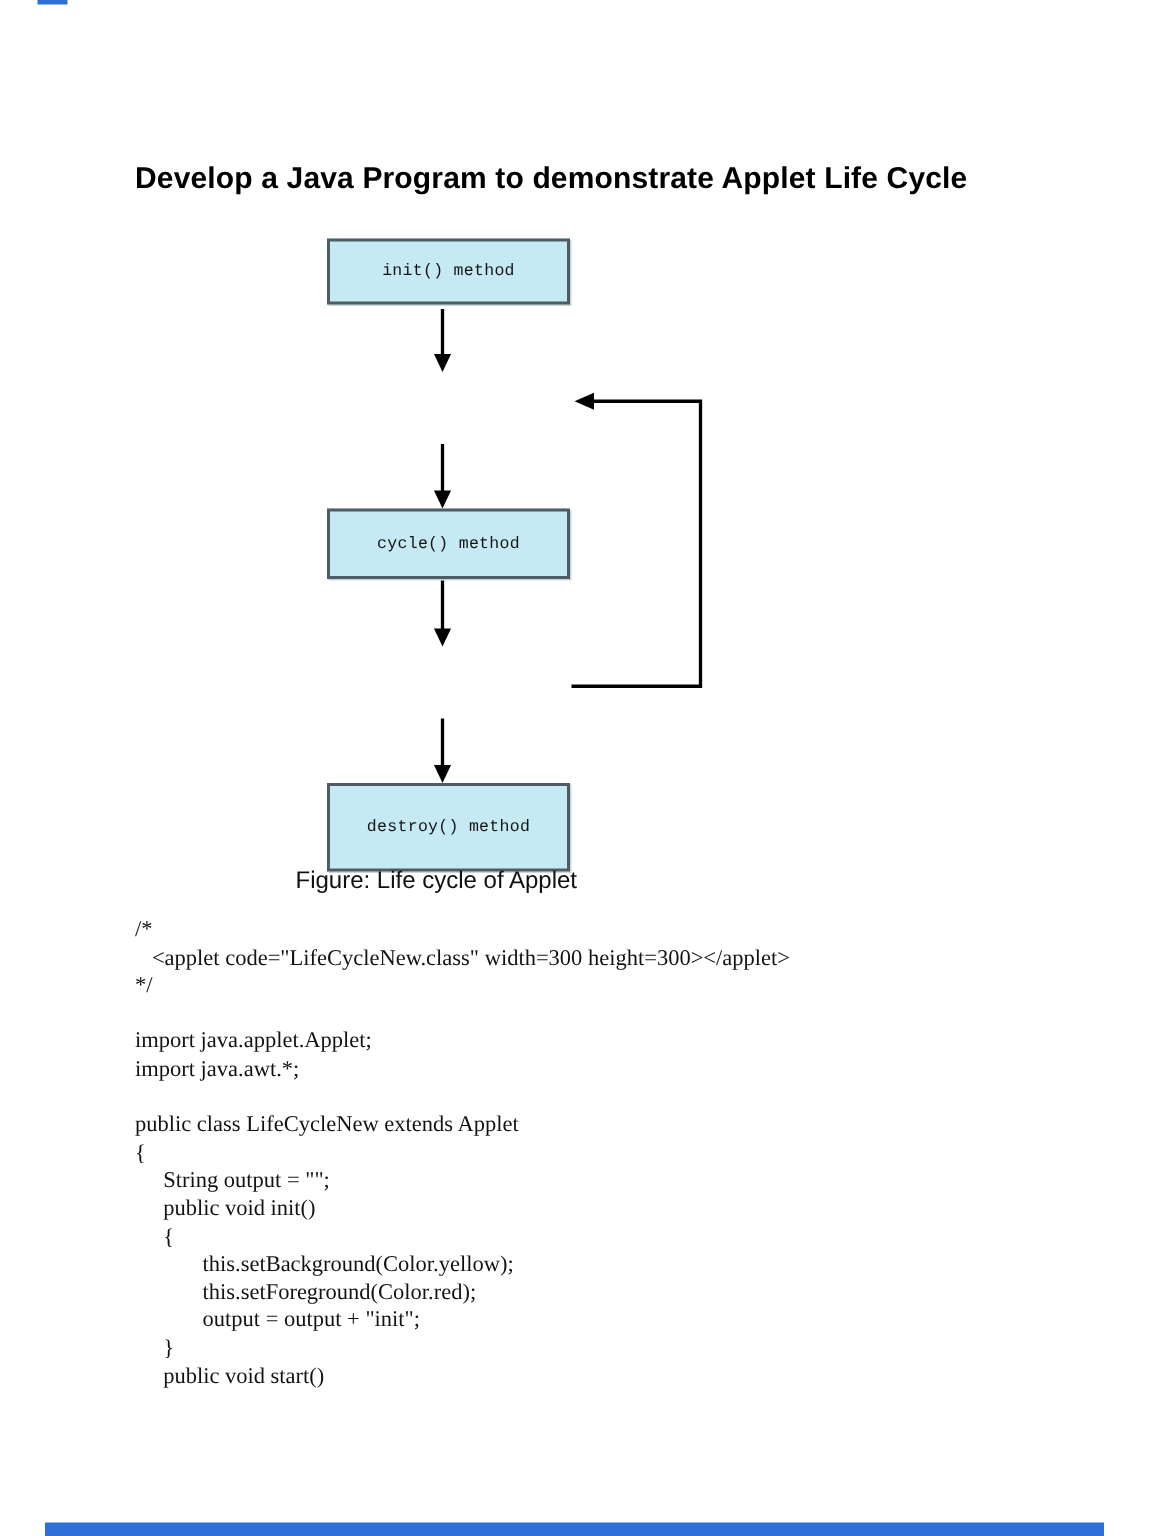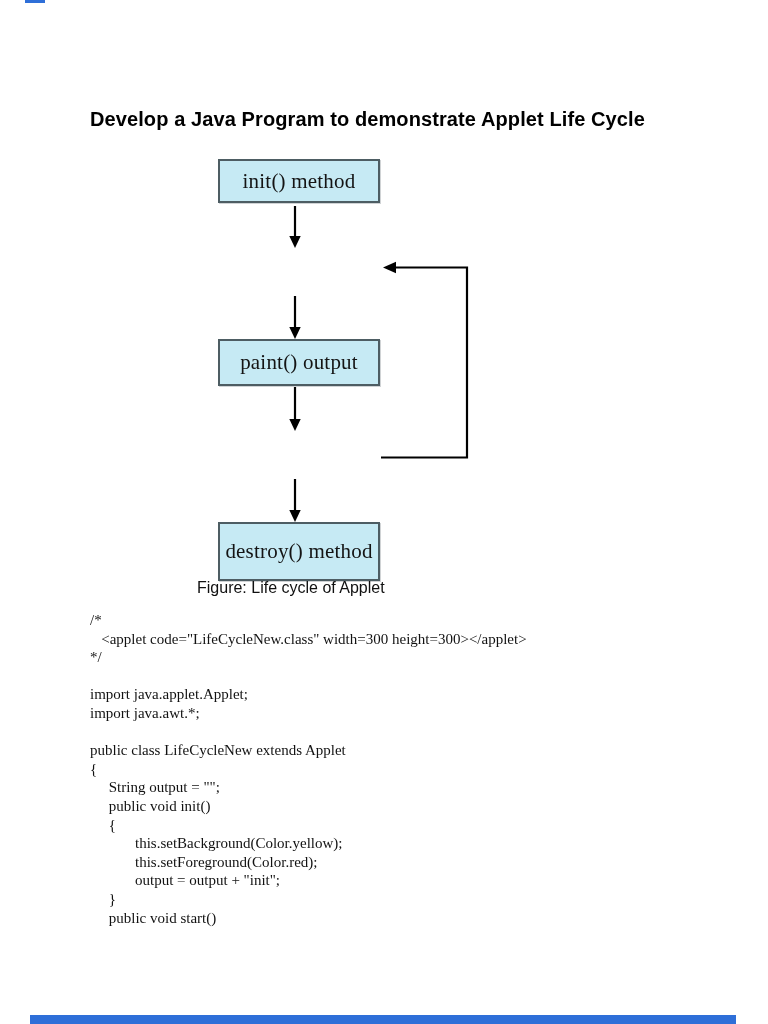--- a/index.html
+++ b/index.html
@@ -39,22 +39,22 @@
   }
   .fbox{
     position:absolute;left:218px;width:162px;
     box-sizing:border-box;
     background:var(--box-fill,#c6eaf4);
     border:2px solid var(--box-border,#4d5d63);
     display:flex;align-items:center;justify-content:center;
     box-shadow:1px 1px 0 rgba(120,130,135,0.35);
   }
   .fbox span{
-    font-size:21px;color:#141414;letter-spacing:0.2px;
-    font-family:Liberation Serif, serif;
+    font-size:11px;color:#141414;letter-spacing:0.2px;
+    font-family:Liberation Mono, monospace;
   }
   .caption{
     position:absolute;left:197px;top:578px;
     font-size:16px;color:#101010;line-height:20px;
     white-space:nowrap;
     text-align:right;
   }
   .code{
     position:absolute;left:90px;top:611px;
     font-family:"Liberation Serif",serif;
@@ -92,21 +92,21 @@
     <g>
       <path d="M381,457.5 L467,457.5 L467,267.5 L396,267.5"></path>
       <polygon points="396,261.8 396,273.2 383,267.5"></polygon>
     </g>
   </svg>
 
   <div class="fbox" style="top:159px;height:44px">
     <span>init() method</span>
   </div>
   <div class="fbox" style="top:339px;height:47px">
-    <span>paint() output</span>
+    <span>cycle() method</span>
   </div>
   <div class="fbox" style="top:522px;height:59px">
     <span>destroy() method</span>
   </div>
 
   <div class="caption">Figure: Life cycle of Applet</div>
 
   <div class="code" id="code-block"><div class="code-line">/*</div><div class="code-line">   &lt;applet code="LifeCycleNew.class" width=300 height=300&gt;&lt;/applet&gt;</div><div class="code-line">*/</div><div class="code-line"> </div><div class="code-line">import java.applet.Applet;</div><div class="code-line">import java.awt.*;</div><div class="code-line"> </div><div class="code-line">public class LifeCycleNew extends Applet</div><div class="code-line">{</div><div class="code-line">     String output = "";</div><div class="code-line">     public void init()</div><div class="code-line">     {</div><div class="code-line">            this.setBackground(Color.yellow);</div><div class="code-line">            this.setForeground(Color.red);</div><div class="code-line">            output = output + "init";</div><div class="code-line">     }</div><div class="code-line">     public void start()</div></div>
 
   <div class="bottom-bar"></div>

